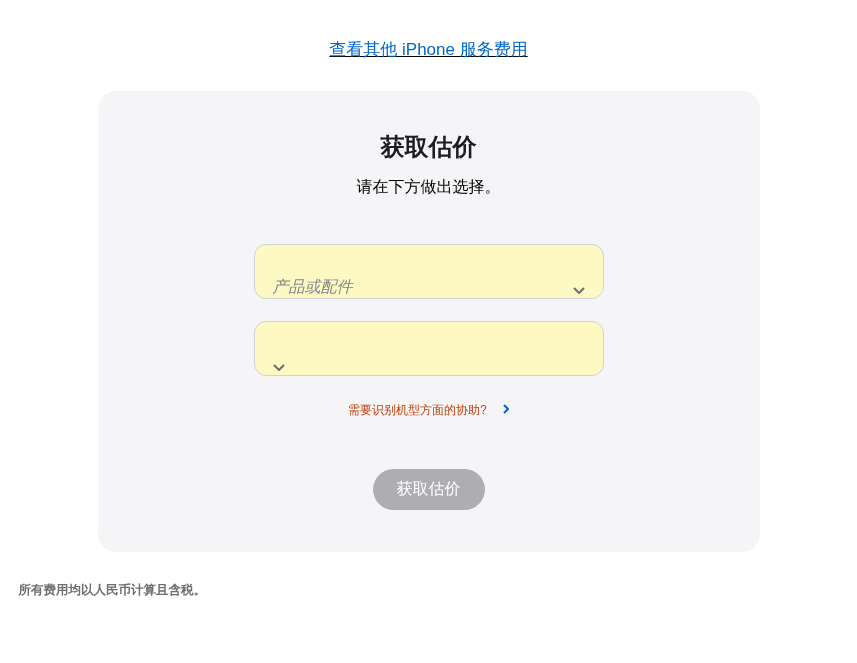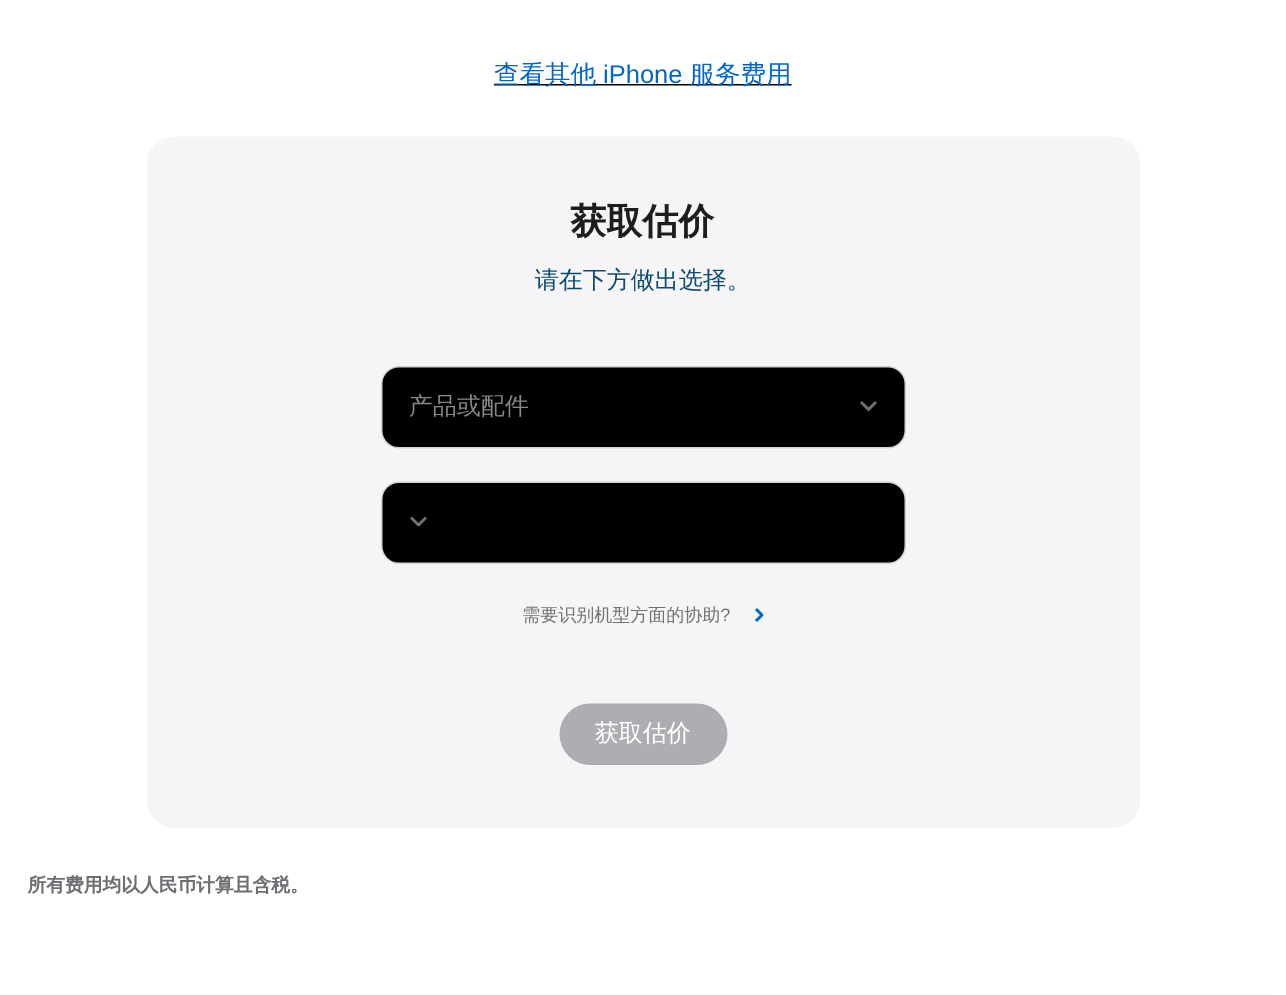--- a/index.html
+++ b/index.html
@@ -34,64 +34,66 @@
       text-align: center;
     }
     .card-title {
       font-size: 24px;
       font-weight: 600;
       color: #1d1d1f;
       margin-bottom: 14px;
     }
     .card-subtitle {
       font-size: 16px;
-      color: #0c4a6e;
+      color: #000000;
       margin-bottom: 46px;
     }
     .select-wrapper {
       width: 350px;
       margin: 0 auto 22px;
       position: relative;
     }
     .select-box {
       width: 100%;
       height: 55px;
-      background: #000000;
+      background: #fef9c3;
       border: 1px solid #d2d2d7;
       border-radius: 12px;
       display: flex;
-      align-items: center;
+      align-items: flex-end;
       padding: 0 18px;
       cursor: pointer;
+      font-style: italic;
     }
     .select-label {
       flex: 1;
       text-align: left;
       font-size: 16px;
       color: #86868b;
     }
     .chevron {
       width: 12px;
       height: 12px;
     }
     .chevron svg {
       display: block;
       stroke: #6e6e73;
       stroke-width: 2;
       fill: none;
     }
     .help-link {
       font-size: 12px;
-      color: #737373;
+      color: #c2410c;
       text-decoration: none;
       display: inline-flex;
       align-items: center;
       gap: 16px;
       margin-top: 4px;
       margin-bottom: 50px;
+      font-family: Liberation Mono, monospace;
     }
     .help-link .chev-right svg {
       width: 6px;
       height: 10px;
       stroke: #0066cc;
       stroke-width: 2;
       fill: none;
     }
     .primary-btn {
       display: inline-block;

